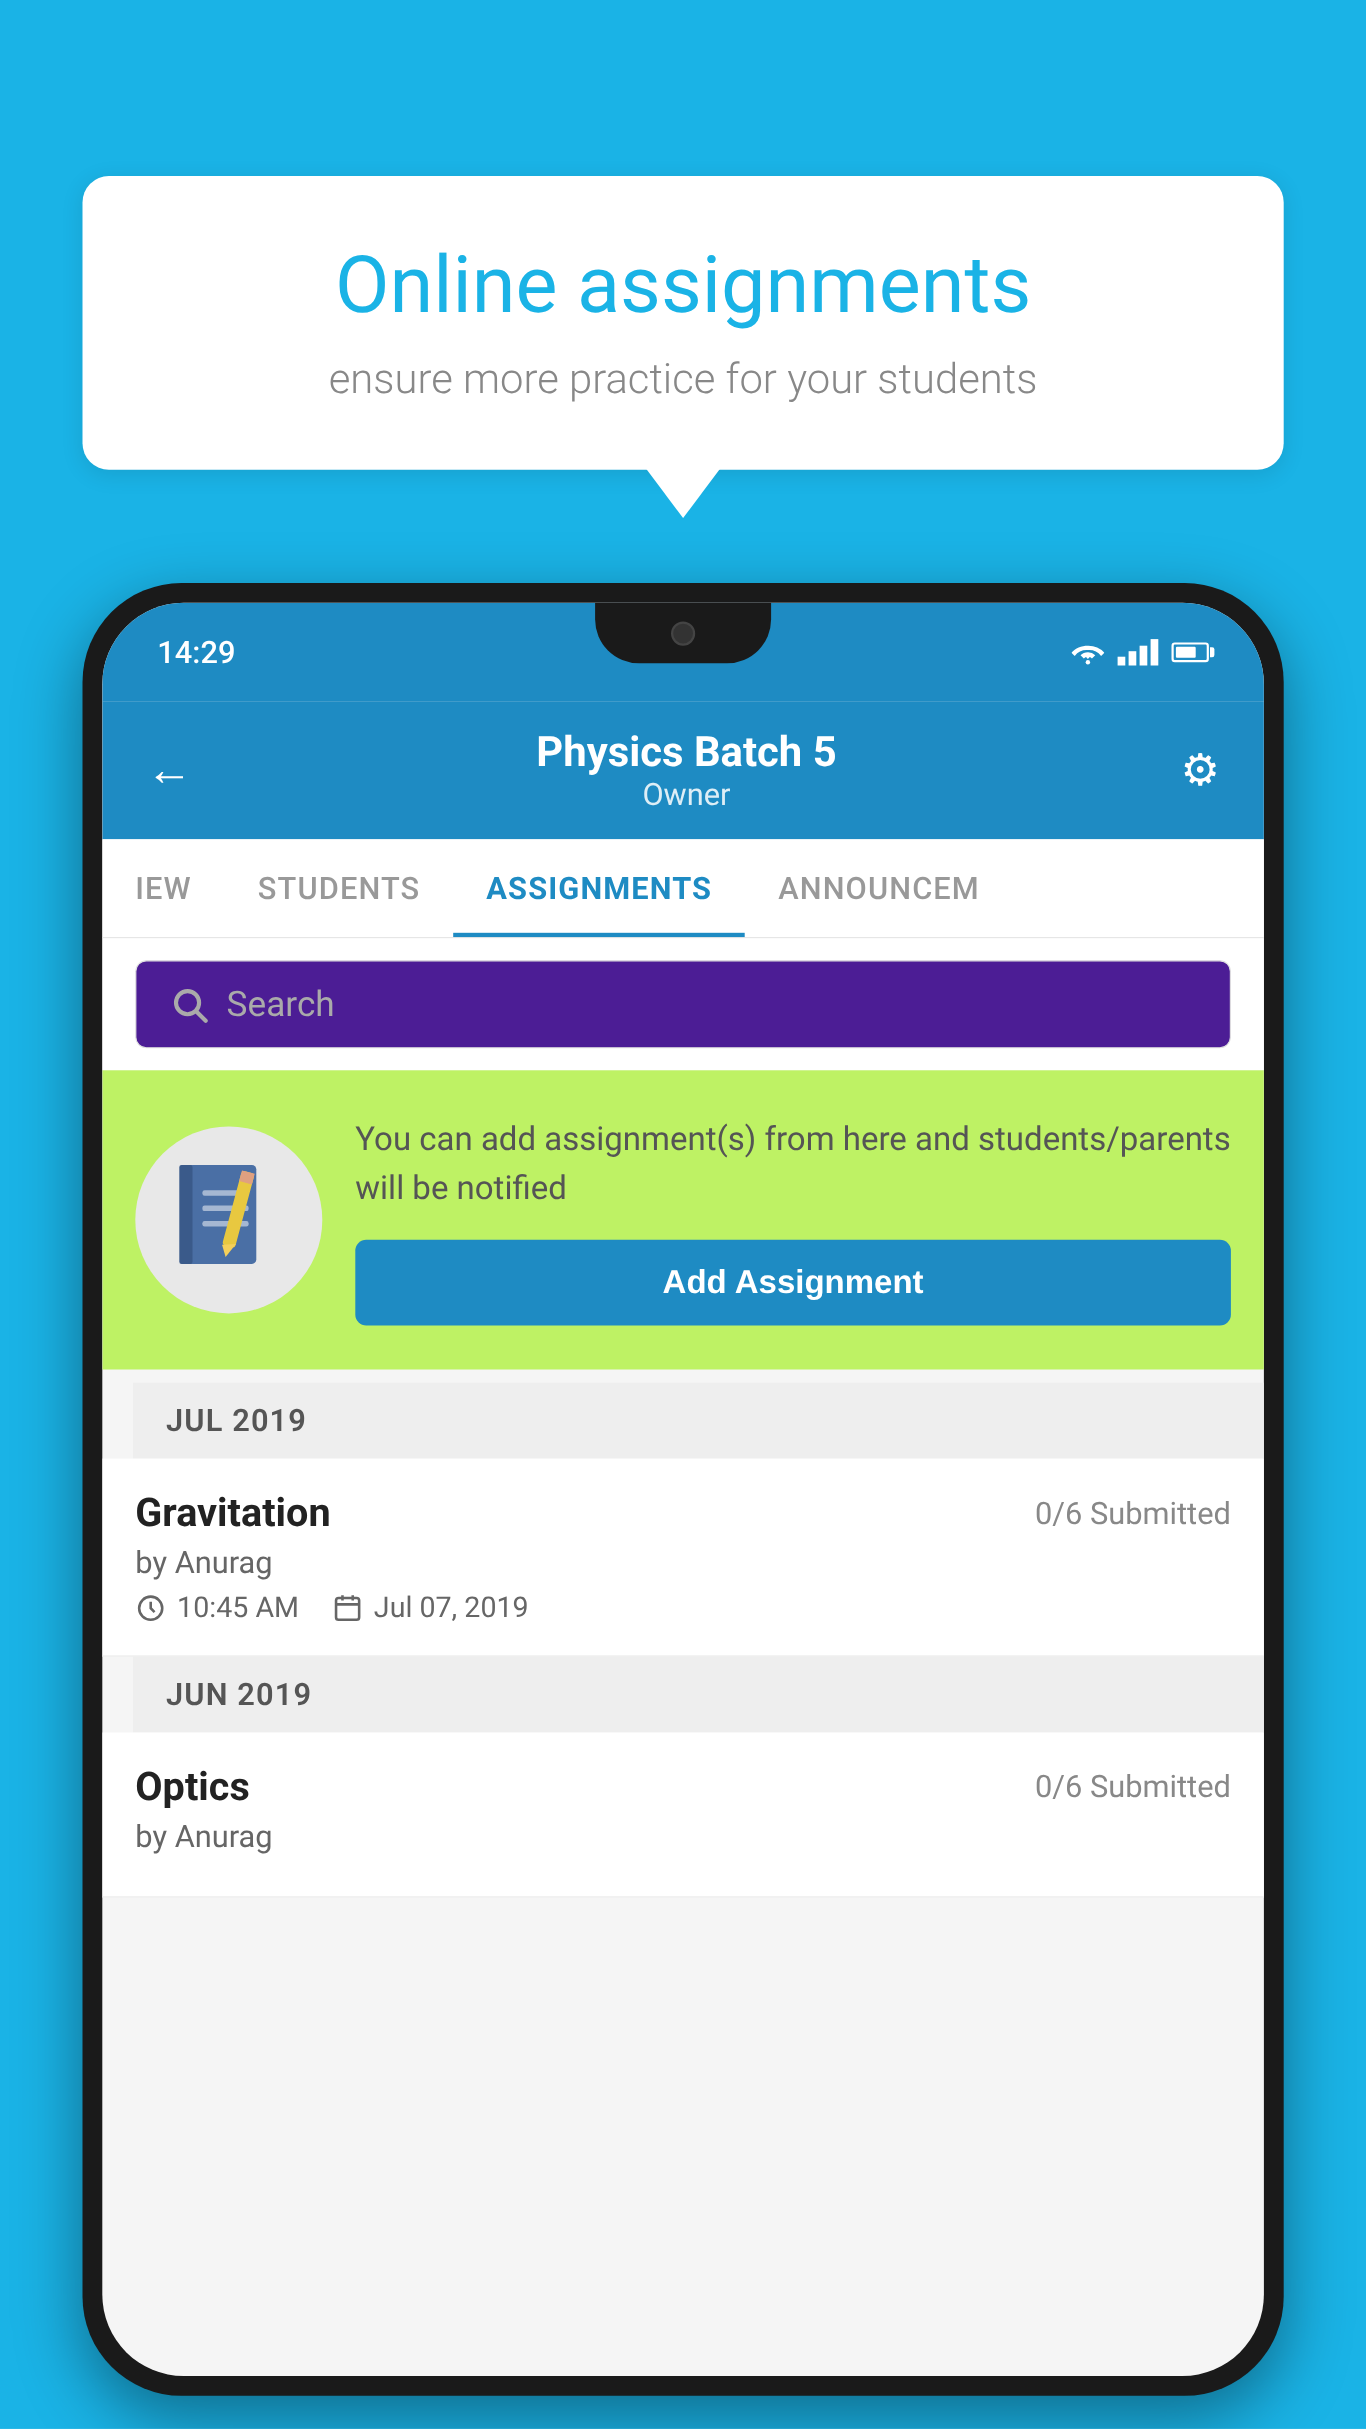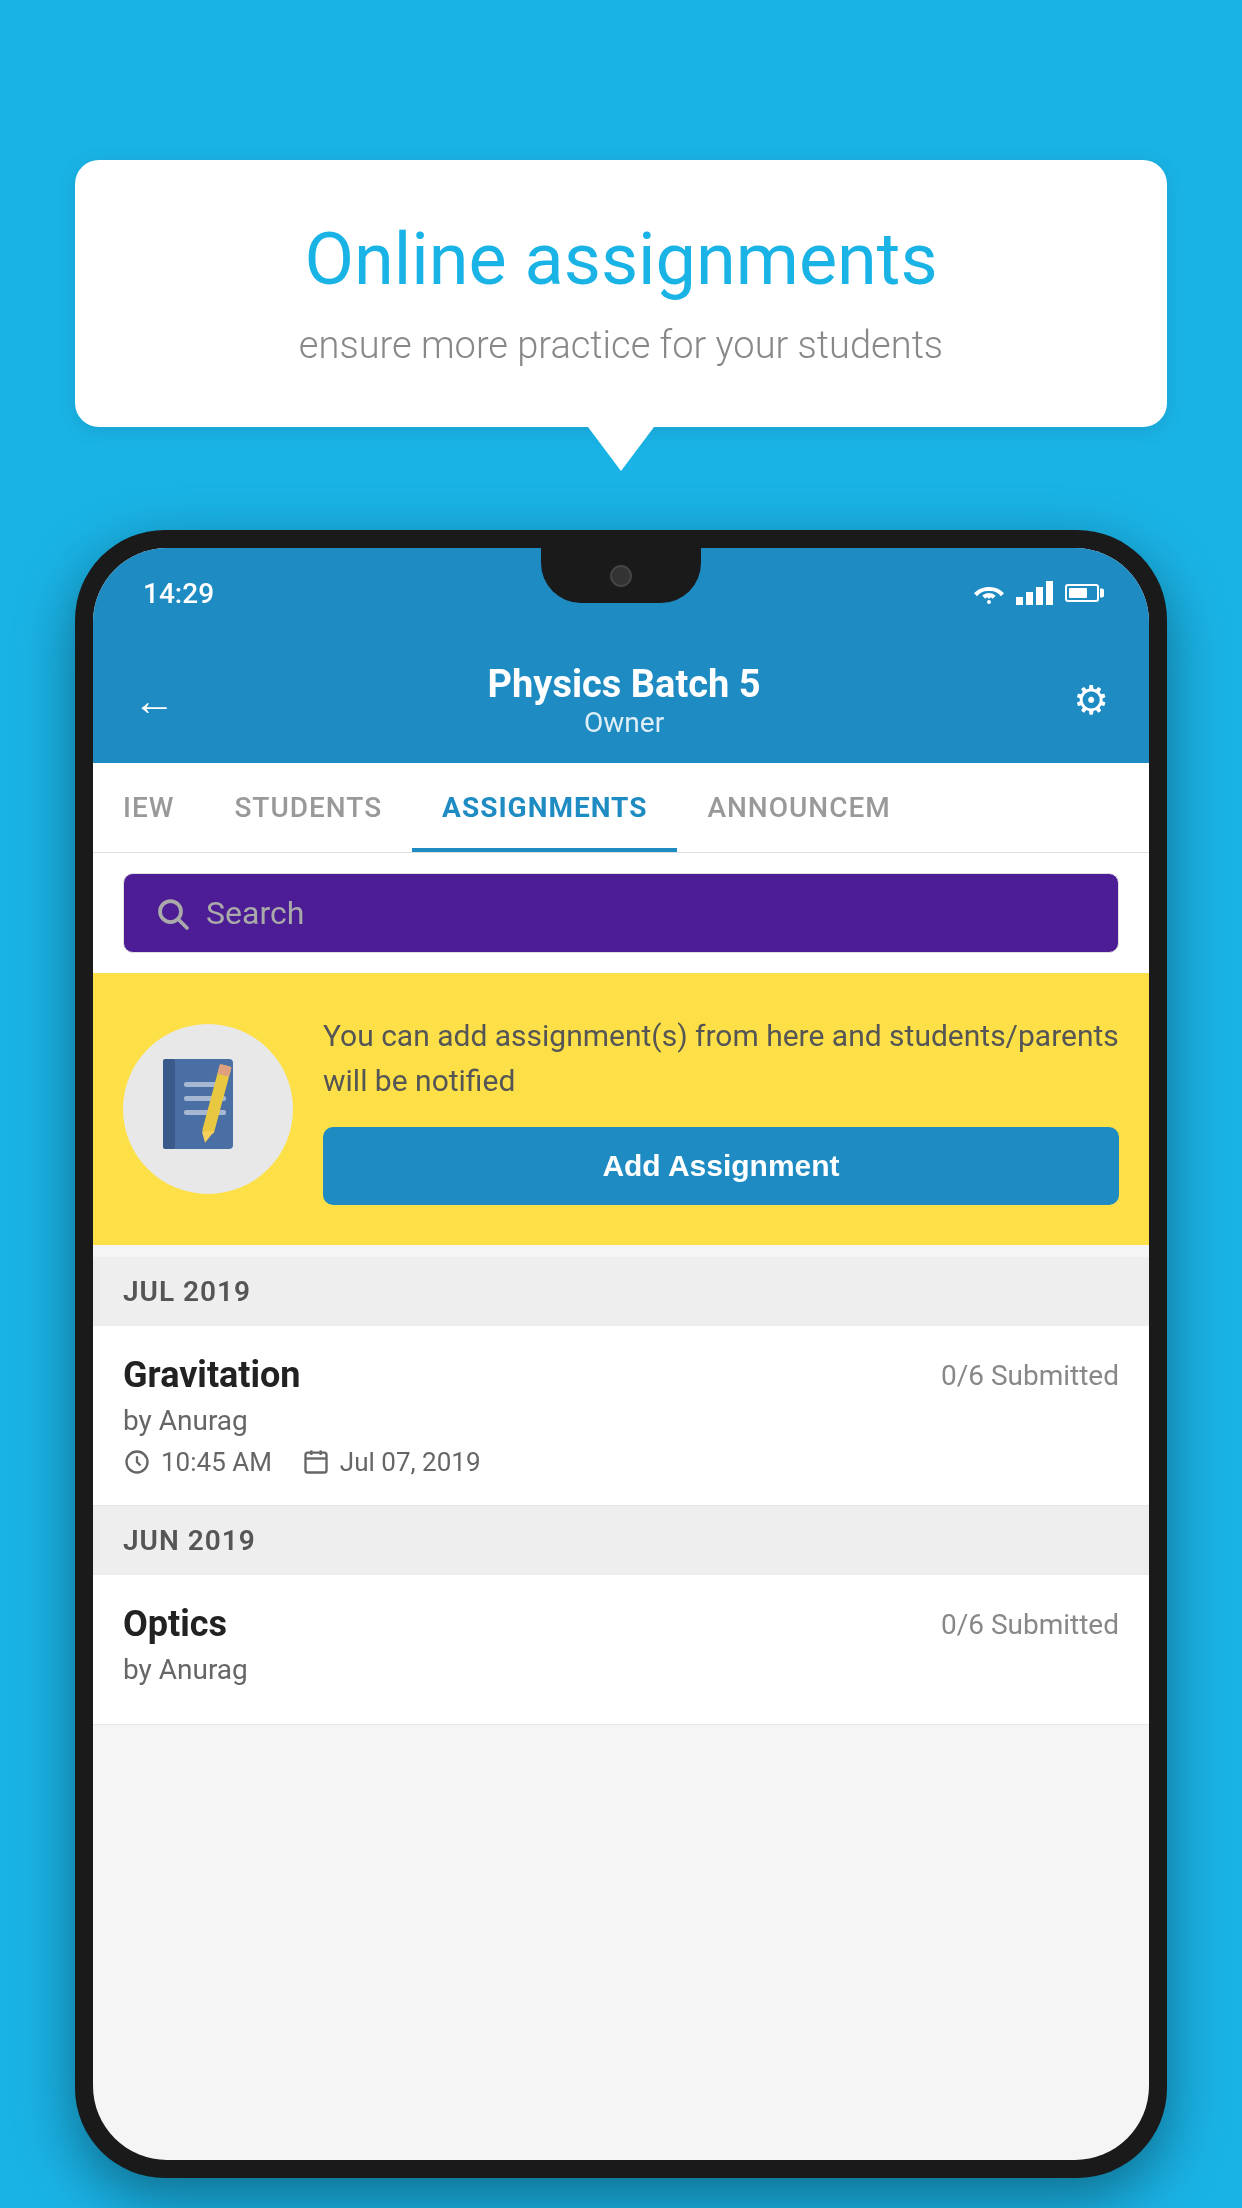--- a/index.html
+++ b/index.html
@@ -255,21 +255,21 @@
       gap: 16px;
     }
 
     .search-placeholder {
       font-size: 32px;
       color: #aaa;
     }
 
     
     .promo-section {
-      background: #fde047;
+      background: #bef264;
       padding: 40px 30px;
       display: flex;
       align-items: center;
       gap: 30px;
       margin-bottom: 12px;
     }
 
     .promo-icon-circle {
       width: 170px;
       height: 170px;
@@ -305,20 +305,21 @@
     }
 
     
     .section-header {
       background: #eeeeee;
       padding: 18px 30px;
       font-size: 28px;
       color: #555;
       font-weight: 600;
       letter-spacing: 1px;
+      margin-left: 28px;
     }
 
     
     .assignment-item {
       background: white;
       padding: 28px 30px;
       border-bottom: 1px solid #e8e8e8;
     }
 
     .assignment-row1 {

